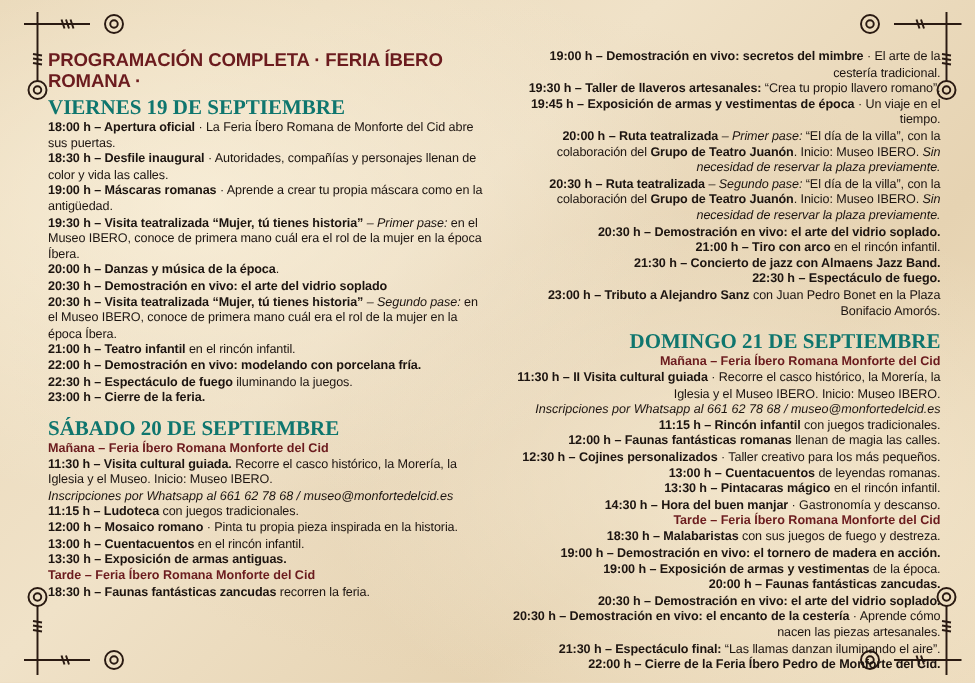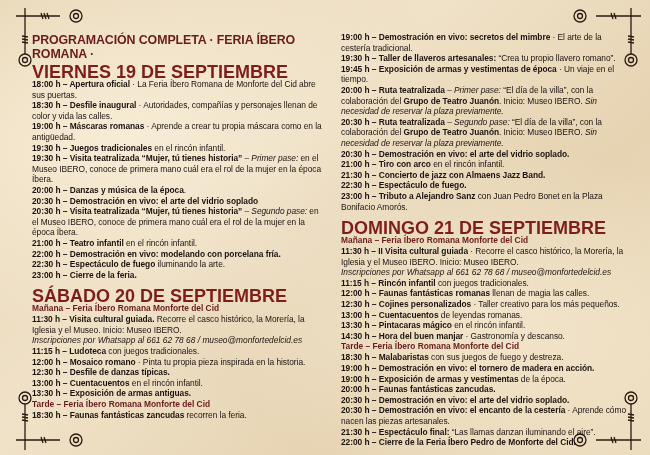--- a/index.html
+++ b/index.html
@@ -6,23 +6,23 @@
   body{width:650px;height:455px;overflow:hidden;position:relative;
     background:#ecdcc0;
     background-image:
       radial-gradient(ellipse at 20% 30%, rgba(255,248,230,0.6) 0%, rgba(255,248,230,0) 45%),
       radial-gradient(ellipse at 75% 70%, rgba(255,248,230,0.5) 0%, rgba(255,248,230,0) 40%),
       radial-gradient(ellipse at 50% 50%, rgba(210,185,150,0.25) 0%, rgba(210,185,150,0) 70%),
       linear-gradient(135deg, #e8d6b6 0%, #f0e2c8 40%, #e6d3b2 70%, #eddcbe 100%);
     font-family:"Liberation Sans", sans-serif; color:#1c1410;}
   .col{position:absolute;top:0;}
   .col.left{left:32px;width:295px;}
-  .col.right{left:341px;width:286px;}
+  .col.right{left:341px;width:286px;text-align:right;}
   .title{position:absolute;left:32px;top:33px;width:300px;font-weight:bold;color:#6b1b1e;font-size:12.4px;line-height:14px;letter-spacing:-0.1px;}
-  .day{font-weight:bold;color:#7f1d1d;font-size:18px;line-height:13px;margin:0;}
+  .day{font-weight:bold;color:#0f766e;font-size:14px;line-height:13px;margin:0;font-family:Liberation Serif, serif;}
   .sub{font-weight:bold;color:#6b1b1e;font-size:8.4px;line-height:11px;}
   .ev{font-size:8.4px;line-height:10.6px;letter-spacing:-0.05px;}
   .ev b{font-weight:bold;}
   .ev i{}
   .note{font-style:italic;font-size:8.4px;line-height:10.6px;}
   .deco{position:absolute;}
 </style>
 </head>
 <body>
 
@@ -78,38 +78,36 @@
 <div class="title">
   <div>PROGRAMACIÓN COMPLETA · FERIA ÍBERO ROMANA ·</div>
 </div>
 
 <div class="col left" style="top:66px">
   <div class="day">VIERNES 19 DE SEPTIEMBRE</div>
   <div id="viernes-events">
       <div class="ev"><b>18:00 h – </b><b>Apertura oficial</b><span> · La Feria Íbero Romana de Monforte del Cid abre sus puertas.</span></div>
       <div class="ev"><b>18:30 h – </b><b>Desfile inaugural</b><span> · Autoridades, compañías y personajes llenan de color y vida las calles.</span></div>
       <div class="ev"><b>19:00 h – </b><b>Máscaras romanas</b><span> · Aprende a crear tu propia máscara como en la antigüedad.</span></div>
-      <div class="ev"><b>19:30 h – </b><b>Juegos tradicionales</b><span> en el rincón infantil.</span></div>
       <div class="ev"><b>19:30 h – </b><b>Visita teatralizada “Mujer, tú tienes historia”</b><i> – Primer pase:</i><span> en el Museo IBERO, conoce de primera mano cuál era el rol de la mujer en la época Íbera.</span></div>
       <div class="ev"><b>20:00 h – </b><b>Danzas y música de la época</b><span>.</span></div>
       <div class="ev"><b>20:30 h – </b><b>Demostración en vivo: el arte del vidrio soplado</b></div>
       <div class="ev"><b>20:30 h – </b><b>Visita teatralizada “Mujer, tú tienes historia”</b><i> – Segundo pase:</i><span> en el Museo IBERO, conoce de primera mano cuál era el rol de la mujer en la época Íbera.</span></div>
       <div class="ev"><b>21:00 h – </b><b>Teatro infantil</b><span> en el rincón infantil.</span></div>
       <div class="ev"><b>22:00 h – </b><b>Demostración en vivo: modelando con porcelana fría.</b></div>
-      <div class="ev"><b>22:30 h – </b><b>Espectáculo de fuego</b><span> iluminando la arte.</span></div>
+      <div class="ev"><b>22:30 h – </b><b>Espectáculo de fuego</b><span> iluminando la juegos.</span></div>
       <div class="ev"><b>23:00 h – </b><b>Cierre de la feria.</b></div>
     </div>
   <div class="day" style="margin-top:10px">SÁBADO 20 DE SEPTIEMBRE</div>
   <div class="sub">Mañana – Feria Íbero Romana Monforte del Cid</div>
   <div id="sabado-morning">
       <div class="ev"><b>11:30 h – </b><b>Visita cultural guiada.</b><span> Recorre el casco histórico, la Morería, la Iglesia y el Museo. Inicio: Museo IBERO.</span></div>
       <div class="note">Inscripciones por Whatsapp al 661 62 78 68 / museo@monfortedelcid.es</div>
       <div class="ev"><b>11:15 h – </b><b>Ludoteca</b><span> con juegos tradicionales.</span></div>
       <div class="ev"><b>12:00 h – </b><b>Mosaico romano</b><span> · Pinta tu propia pieza inspirada en la historia.</span></div>
-      <div class="ev"><b>12:30 h – </b><b>Desfile de danzas típicas.</b></div>
       <div class="ev"><b>13:00 h – </b><b>Cuentacuentos</b><span> en el rincón infantil.</span></div>
       <div class="ev"><b>13:30 h – </b><b>Exposición de armas antiguas.</b></div>
     </div>
   <div class="sub">Tarde – Feria Íbero Romana Monforte del Cid</div>
   <div id="sabado-afternoon-left">
       <div class="ev"><b>18:30 h – </b><b>Faunas fantásticas zancudas</b><span> recorren la feria.</span></div>
     </div>
 </div>
 
 <div class="col right" style="top:32px">

